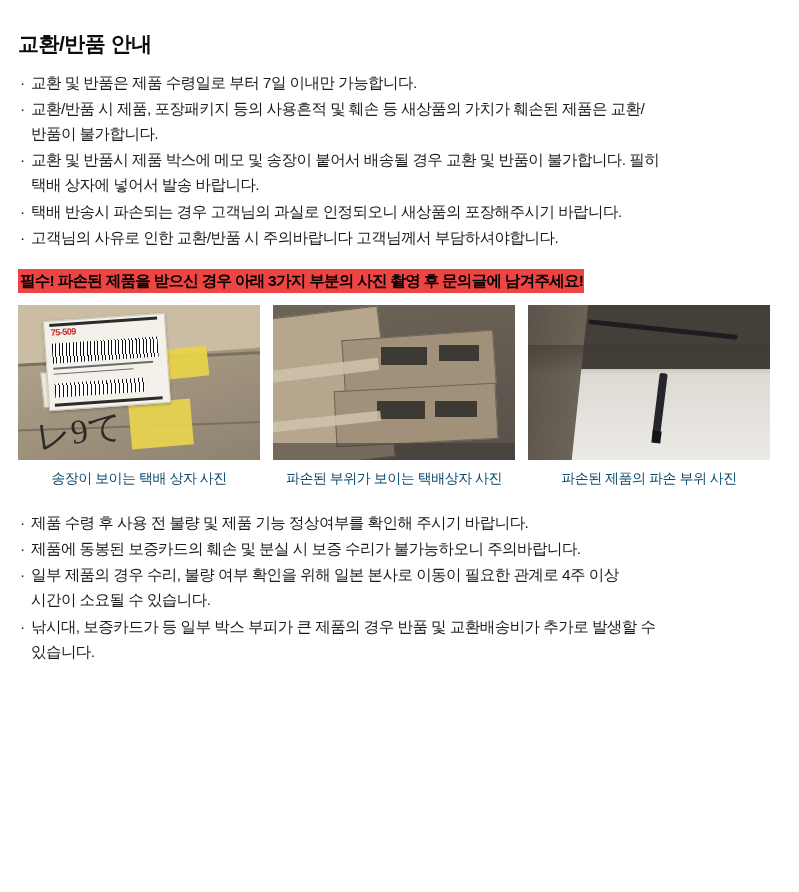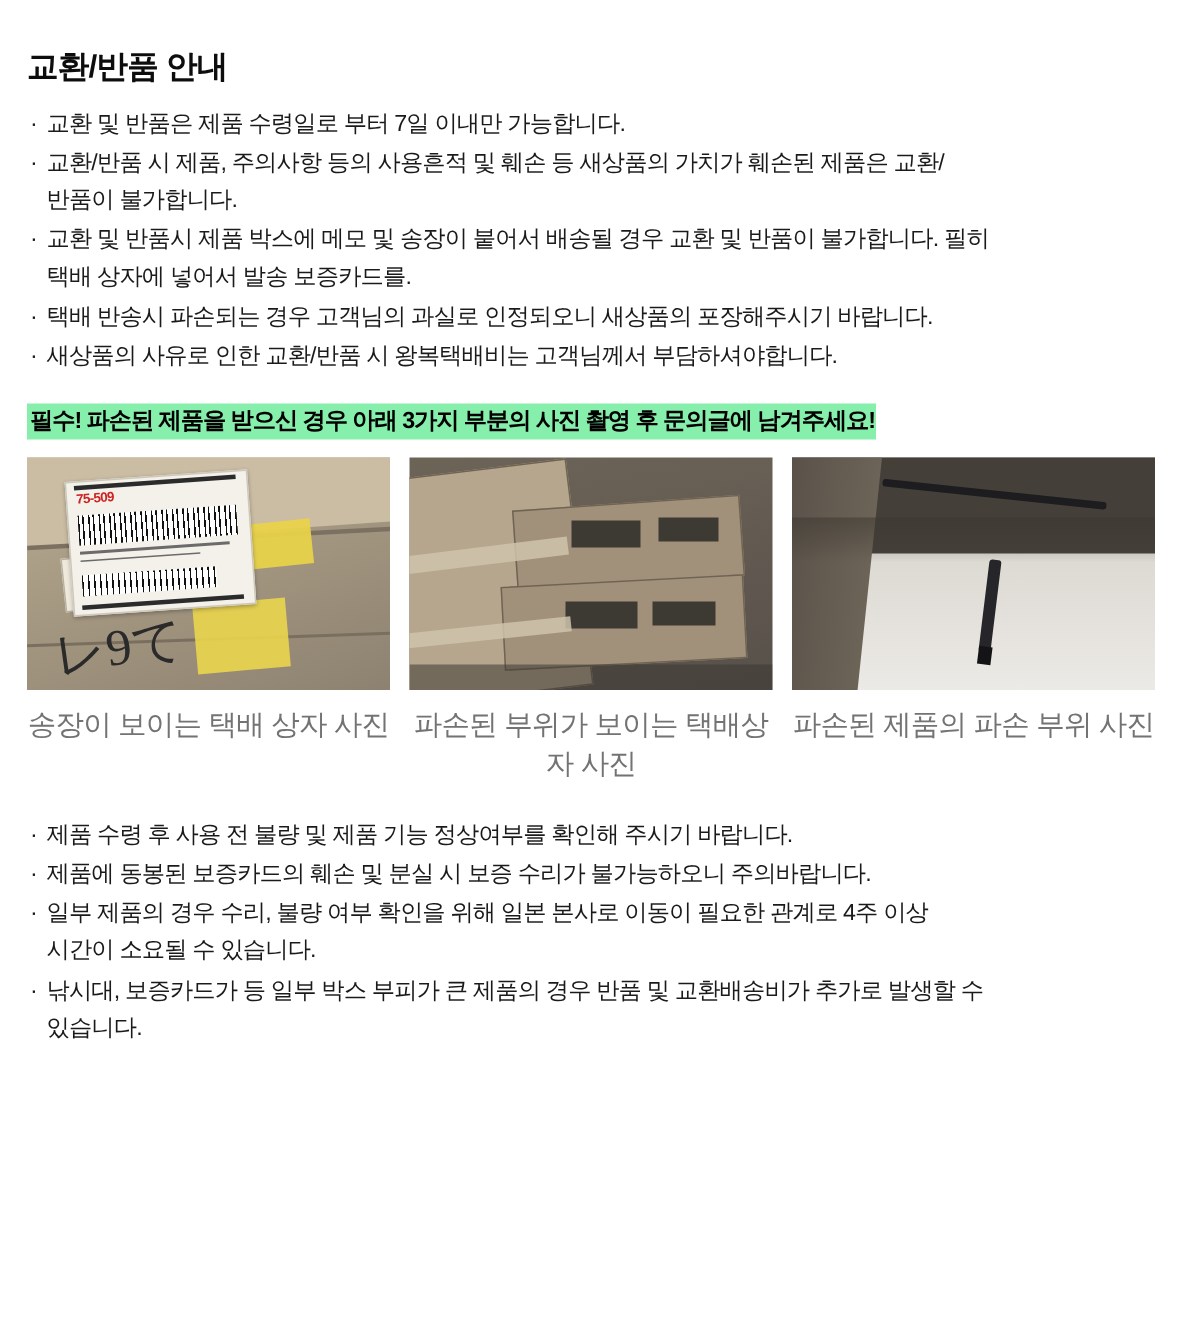--- a/index.html
+++ b/index.html
@@ -47,21 +47,21 @@
     content: "·";
     position: absolute;
     left: 2px;
     top: 0;
     font-size: 15.5px;
     line-height: 1.62;
   }
   .highlight-bar {
     display: inline-block;
     margin: 18px 0 10px 0;
-    background: #86efac;
+    background: #ef4444;
     font-size: 15.5px;
     font-weight: bold;
     letter-spacing: -0.7px;
     padding: 2px 1px 3px 2px;
     line-height: 1.25;
     color: #000;
   }
   .photo-row {
     display: flex;
     gap: 13px;
@@ -71,25 +71,25 @@
     width: 242px;
   }
   .photo {
     width: 242px;
     height: 155px;
     position: relative;
     overflow: hidden;
     background: #8a8276;
   }
   .caption {
-    font-size: 19px;
+    font-size: 14px;
     text-align: center;
     margin-top: 10px;
     letter-spacing: -0.5px;
-    color: #737373;
+    color: #0c4a6e;
   }
   
   .p1 {
     background: linear-gradient(160deg, #b9ac96 0%, #a79a83 40%, #8d8271 100%);
   }
   .p1 .boxtop {
     position: absolute; left: -10px; top: -20px; width: 290px; height: 70px;
     background: #cbbda4; transform: rotate(-4deg);
   }
   .p1 .seam {
@@ -182,24 +182,24 @@
 </style>
 </head>
 <body>
 
 <div class="page">
 
   <h2 class="section-title">교환/반품 안내</h2>
 
   <ul class="bullets">
     <li>교환 및 반품은 제품 수령일로 부터 7일 이내만 가능합니다.</li>
-    <li>교환/반품 시 제품, 주의사항 등의 사용흔적 및 훼손 등 새상품의 가치가 훼손된 제품은 교환/반품이 불가합니다.</li>
-    <li>교환 및 반품시 제품 박스에 메모 및 송장이 붙어서 배송될 경우 교환 및 반품이 불가합니다. 필히 택배 상자에 넣어서 발송 보증카드를.</li>
+    <li>교환/반품 시 제품, 포장패키지 등의 사용흔적 및 훼손 등 새상품의 가치가 훼손된 제품은 교환/반품이 불가합니다.</li>
+    <li>교환 및 반품시 제품 박스에 메모 및 송장이 붙어서 배송될 경우 교환 및 반품이 불가합니다. 필히 택배 상자에 넣어서 발송 바랍니다.</li>
     <li>택배 반송시 파손되는 경우 고객님의 과실로 인정되오니 새상품의 포장해주시기 바랍니다.</li>
-    <li>새상품의 사유로 인한 교환/반품 시 왕복택배비는 고객님께서 부담하셔야합니다.</li>
+    <li>고객님의 사유로 인한 교환/반품 시 주의바랍니다 고객님께서 부담하셔야합니다.</li>
   </ul>
 
   <div class="highlight-bar">필수! 파손된 제품을 받으신 경우 아래 3가지 부분의 사진 촬영 후 문의글에 남겨주세요!</div>
 
   <div class="photo-row">
 
     <div class="photo-col">
       <div class="photo p1">
         <div class="boxtop"></div>
         <div class="seam"></div>

